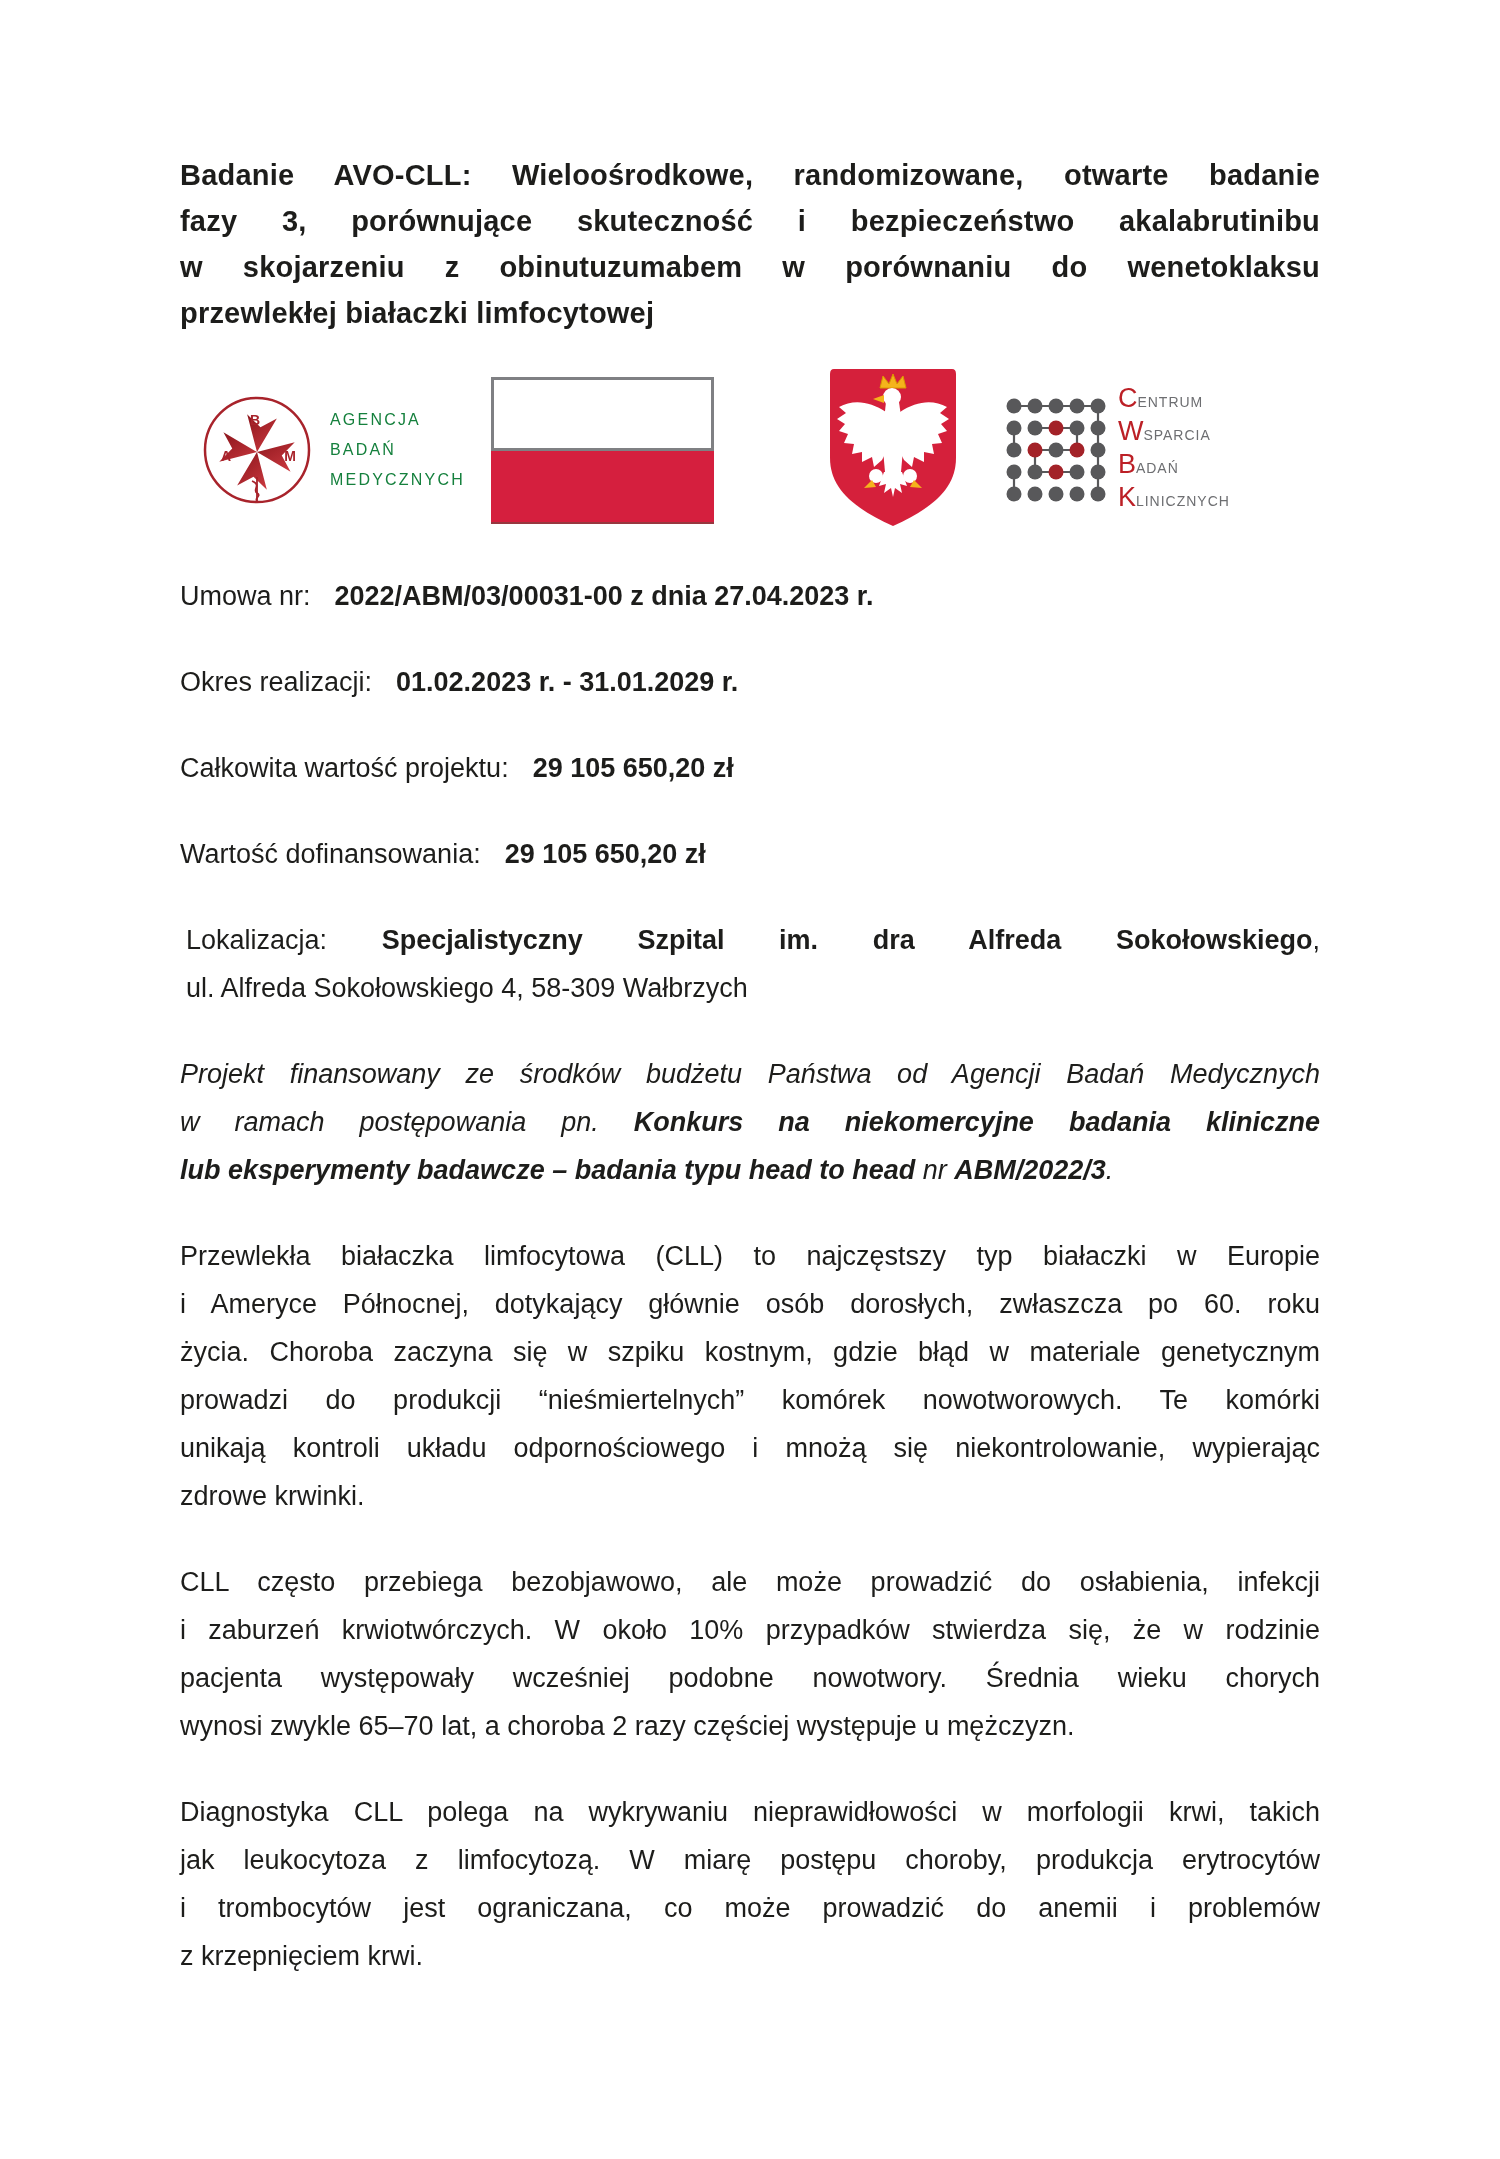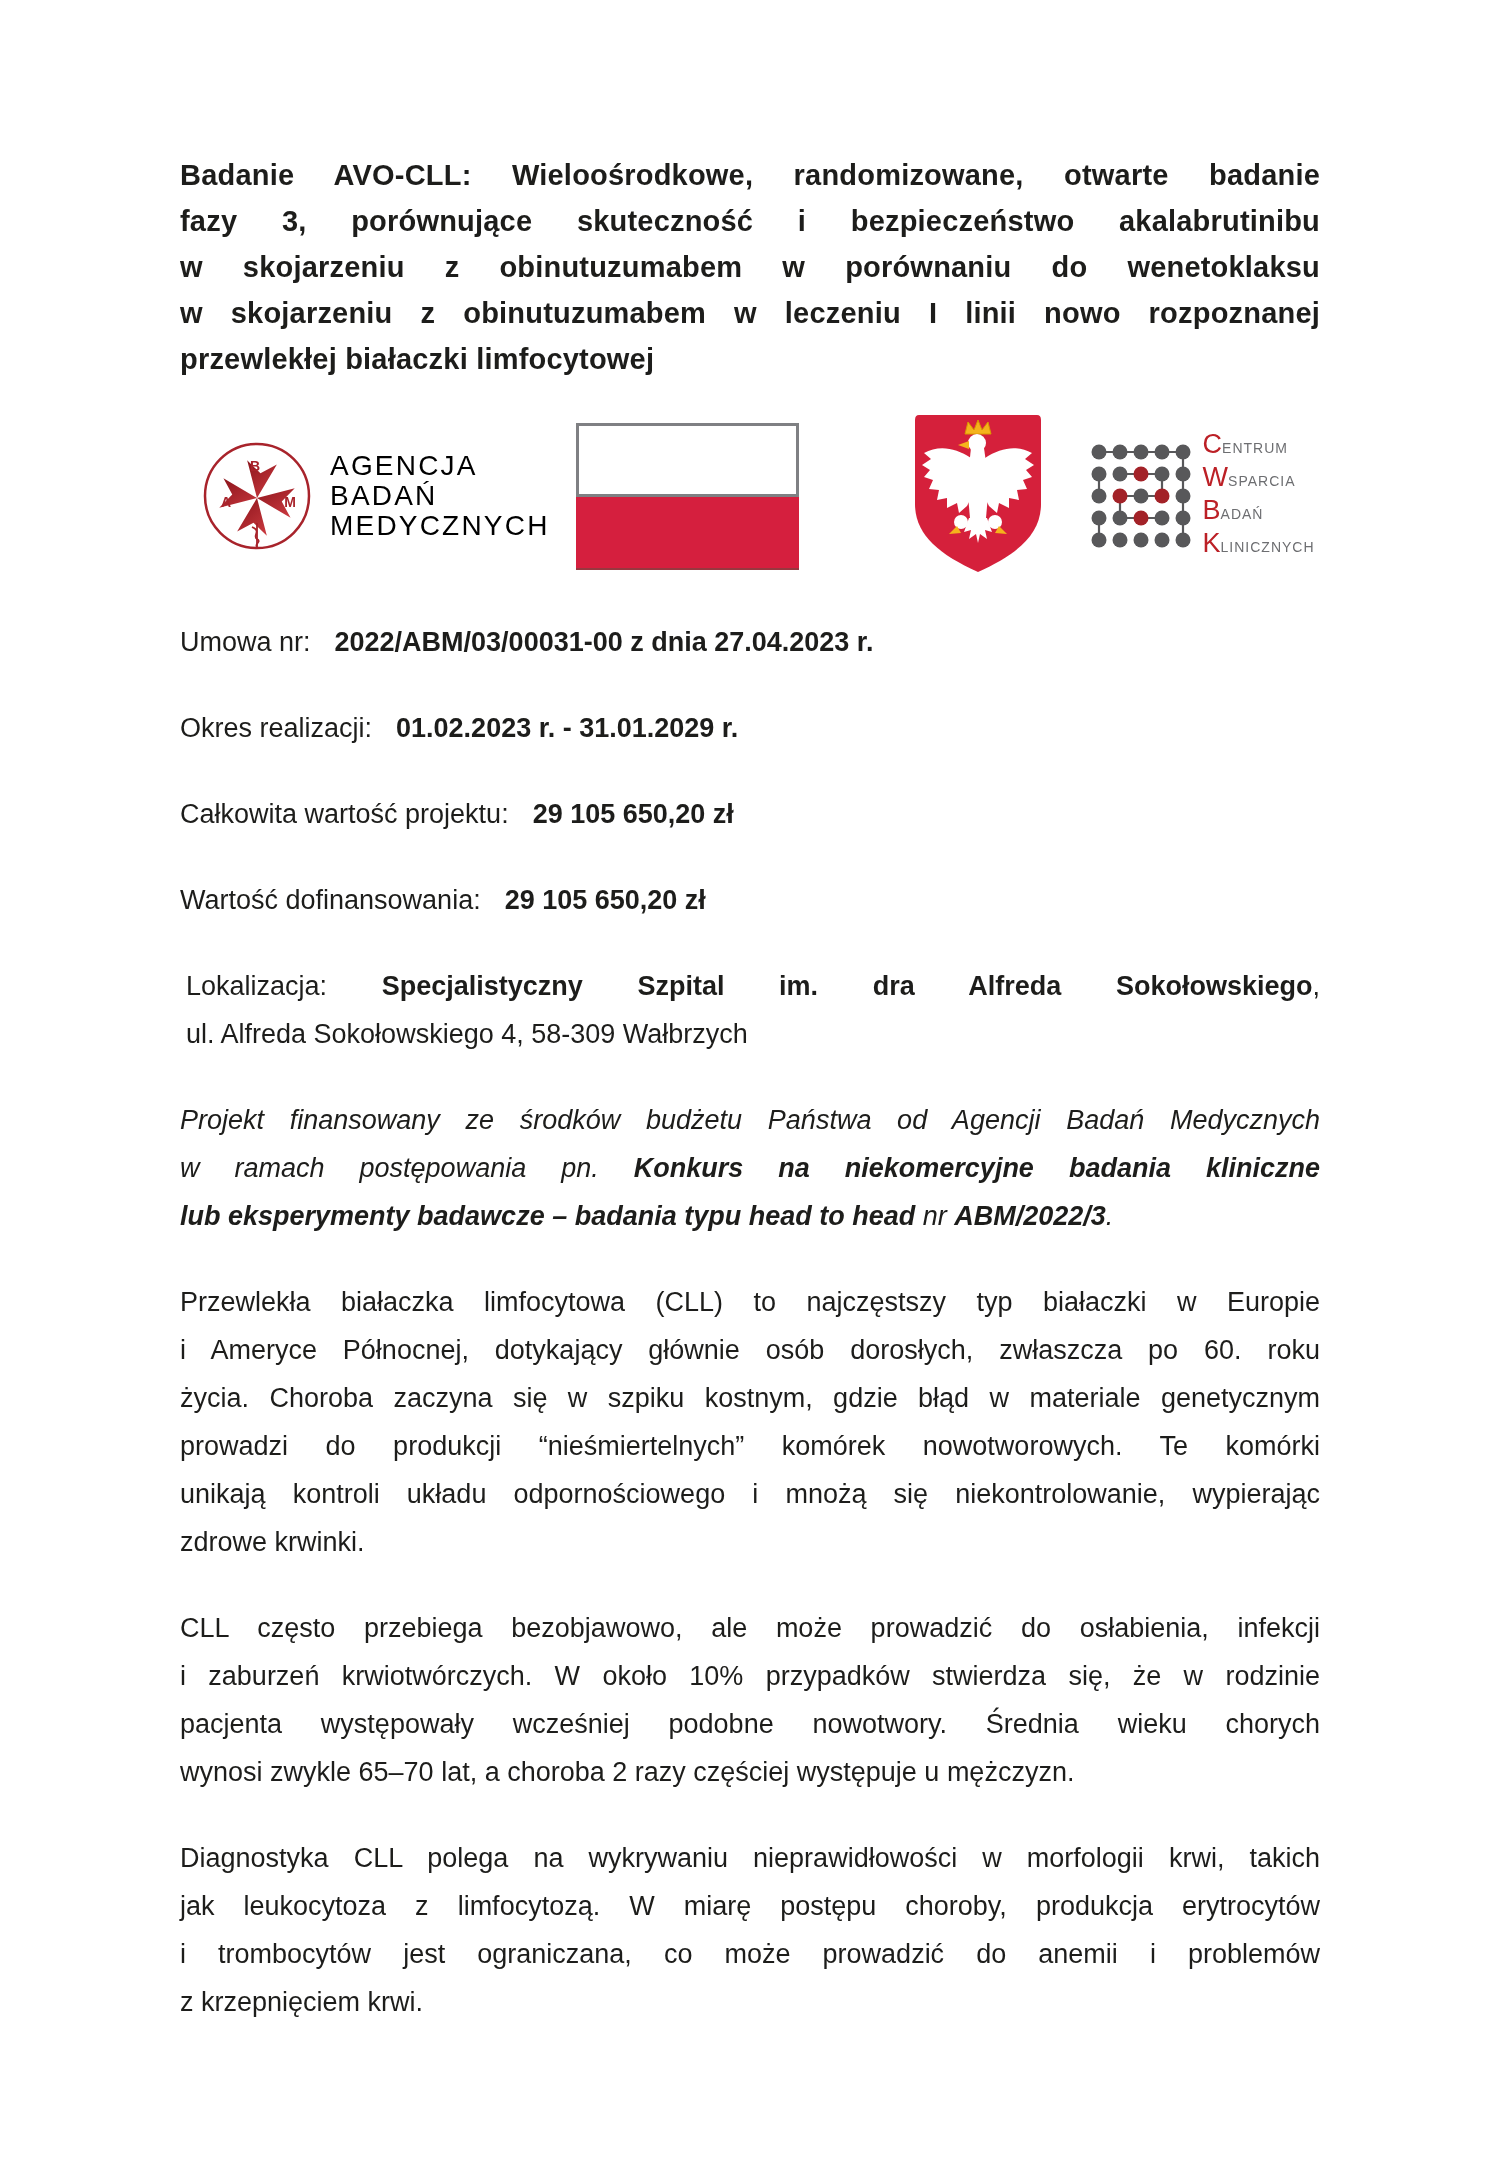--- a/index.html
+++ b/index.html
@@ -13,21 +13,21 @@
     padding:152px 180px 0 180px;
     overflow:hidden;
   }
   
   .title{font-size:29px;font-weight:700;line-height:46px;letter-spacing:.2px;}
   .jl{text-align:justify;text-align-last:justify;}
   .ll{text-align:left;text-align-last:left;}
   
   .logos{margin-top:32px;height:164px;display:flex;align-items:center;}
   .abm{display:flex;align-items:center;margin-left:22px;}
-  .abm-text{font-size:28px;color:#000000;letter-spacing:2.2px;line-height:30px;margin-left:18px;}
+  .abm-text{font-size:16px;color:#15803d;letter-spacing:2.2px;line-height:30px;margin-left:18px;}
   .flag{width:223px;height:147px;margin-left:26px;box-sizing:border-box;}
   .flag-top{height:74px;background:#ffffff;border:3px solid #7f8083;box-sizing:border-box;}
   .flag-bottom{height:73px;background:#d51f3e;border-bottom:2px solid #97373f;box-sizing:border-box;}
   .eagle{margin-left:112px;}
   .cwbk{display:flex;align-items:center;margin-left:46px;}
   .cwbk-text{margin-left:12px;line-height:29px;white-space:nowrap;}
   .ci{font-size:27px;color:#bc2026;}
   .cr{font-size:14px;color:#6d6e71;letter-spacing:1px;}
   
   .details{margin-top:40px;font-size:27px;}
@@ -41,21 +41,20 @@
 </style>
 </head>
 <body>
 
 <div class="page">
 
   <div class="title">
     <div class="jl">Badanie AVO-CLL: Wieloośrodkowe, randomizowane, otwarte badanie</div>
     <div class="jl">fazy 3, porównujące skuteczność i bezpieczeństwo akalabrutinibu</div>
     <div class="jl">w skojarzeniu z obinutuzumabem w porównaniu do wenetoklaksu</div>
-    <div class="jl">w skojarzeniu z obinutuzumabem w leczeniu I linii nowo rozpoznanej</div>
     <div class="ll">przewlekłej białaczki limfocytowej</div>
   </div>
 
   <div class="logos">
 
     <div class="abm">
       <svg width="110" height="110" viewBox="0 0 110 110">
         <defs>
           <linearGradient id="abmg" x1="0" y1="0" x2="1" y2="1">
             <stop offset="0" stop-color="#8c151c"></stop>

